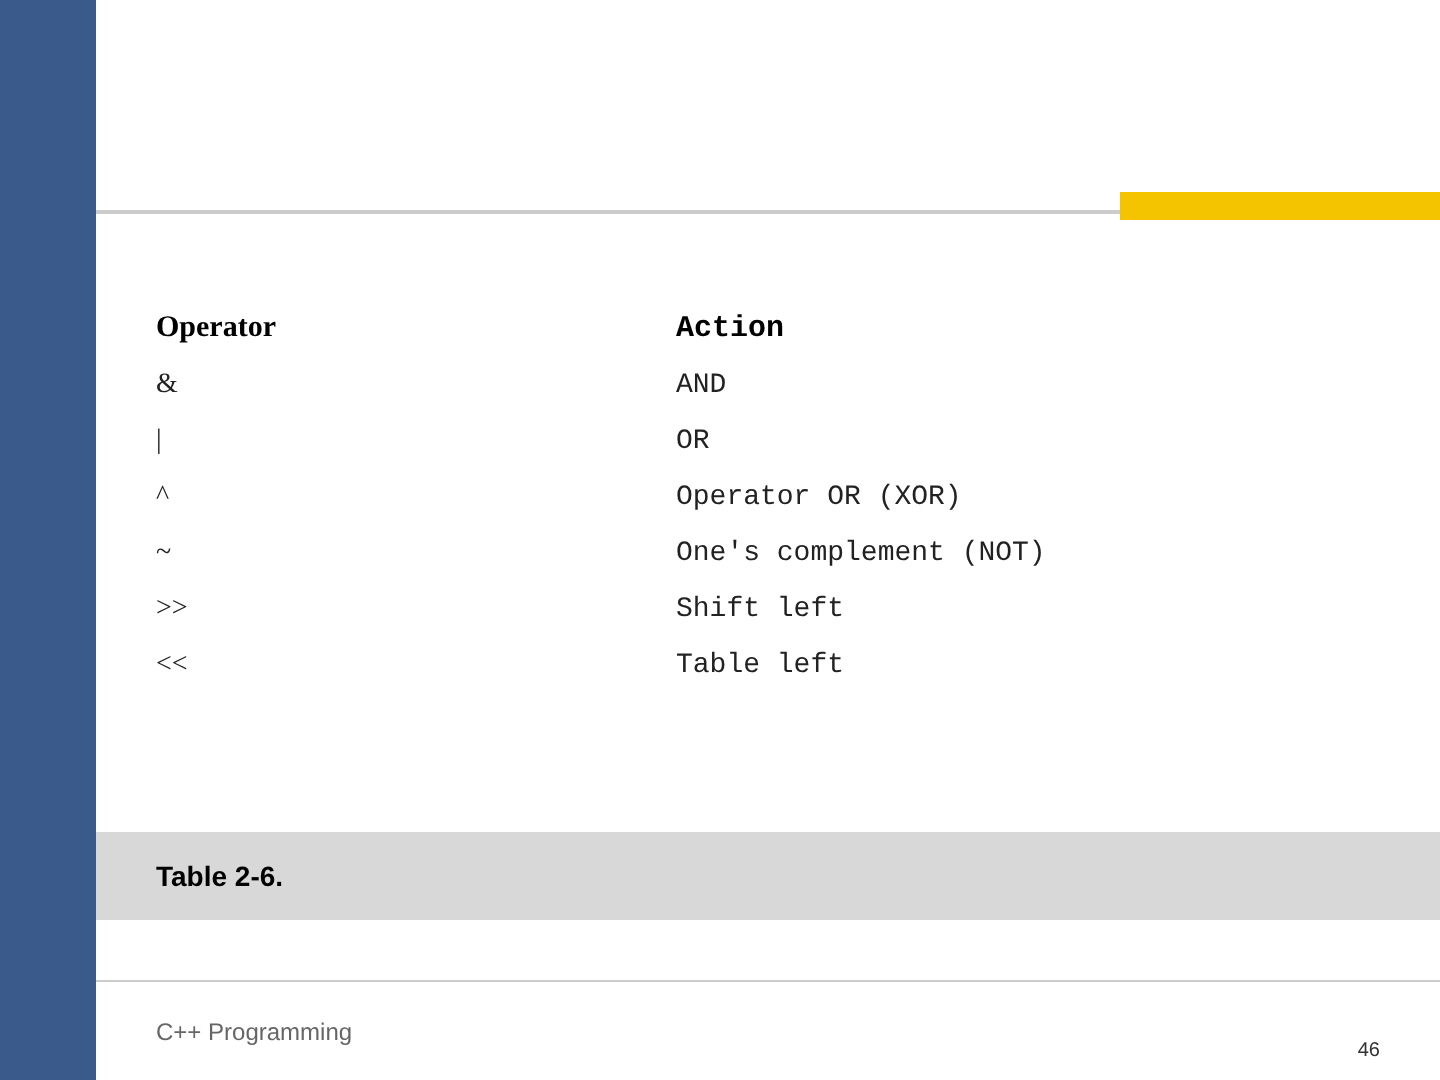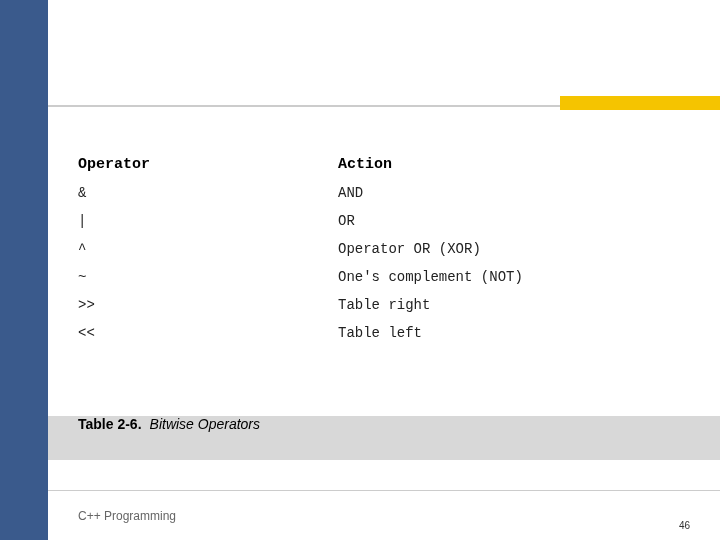--- a/index.html
+++ b/index.html
@@ -77,40 +77,41 @@
 
     .operators-table tbody tr td {
       padding: 6px 0;
       color: #222222;
       font-size: 14px;
       vertical-align: middle;
     }
 
     .col-operator {
       width: 260px;
-      font-family: Liberation Mono, monospace;
+      font-family: Liberation Serif, serif;
       font-size: 15px;
       color: #333333;
       margin-top: 47px;
     }
 
     .col-action {
       color: #333333;
       font-family: Liberation Mono, monospace;
     }
 
     
     .table-caption {
       position: absolute;
       left: 48px;
       right: 0;
       bottom: 80px;
       height: 44px;
       background: #d8d8d8;
       display: flex;
+      align-items: center;
       padding: 0 30px;
     }
 
     .caption-label {
       font-weight: bold;
       font-size: 14px;
       color: #000000;
       margin-right: 8px;
     }
 
@@ -185,33 +186,32 @@
         <tr>
           <td class="col-operator">^</td>
           <td class="col-action">Operator OR (XOR)</td>
         </tr>
         <tr>
           <td class="col-operator">~</td>
           <td class="col-action">One's complement (NOT)</td>
         </tr>
         <tr>
           <td class="col-operator">&gt;&gt;</td>
-          <td class="col-action">Table right</td>
+          <td class="col-action">Shift left</td>
         </tr>
         <tr>
           <td class="col-operator">&lt;&lt;</td>
           <td class="col-action">Table left</td>
         </tr>
       </tbody>
   </table>
 </div>
 
 <div class="table-caption">
   <span class="caption-label">Table  2-6.</span>
-  <span class="caption-title">Bitwise Operators</span>
 </div>
 
 <div class="footer">
   <span class="footer-title">C++ Programming</span>
   <span class="footer-page">46</span>
 </div>
 
 <div class="sidebar-bottom"></div>
 
 </body></html>

